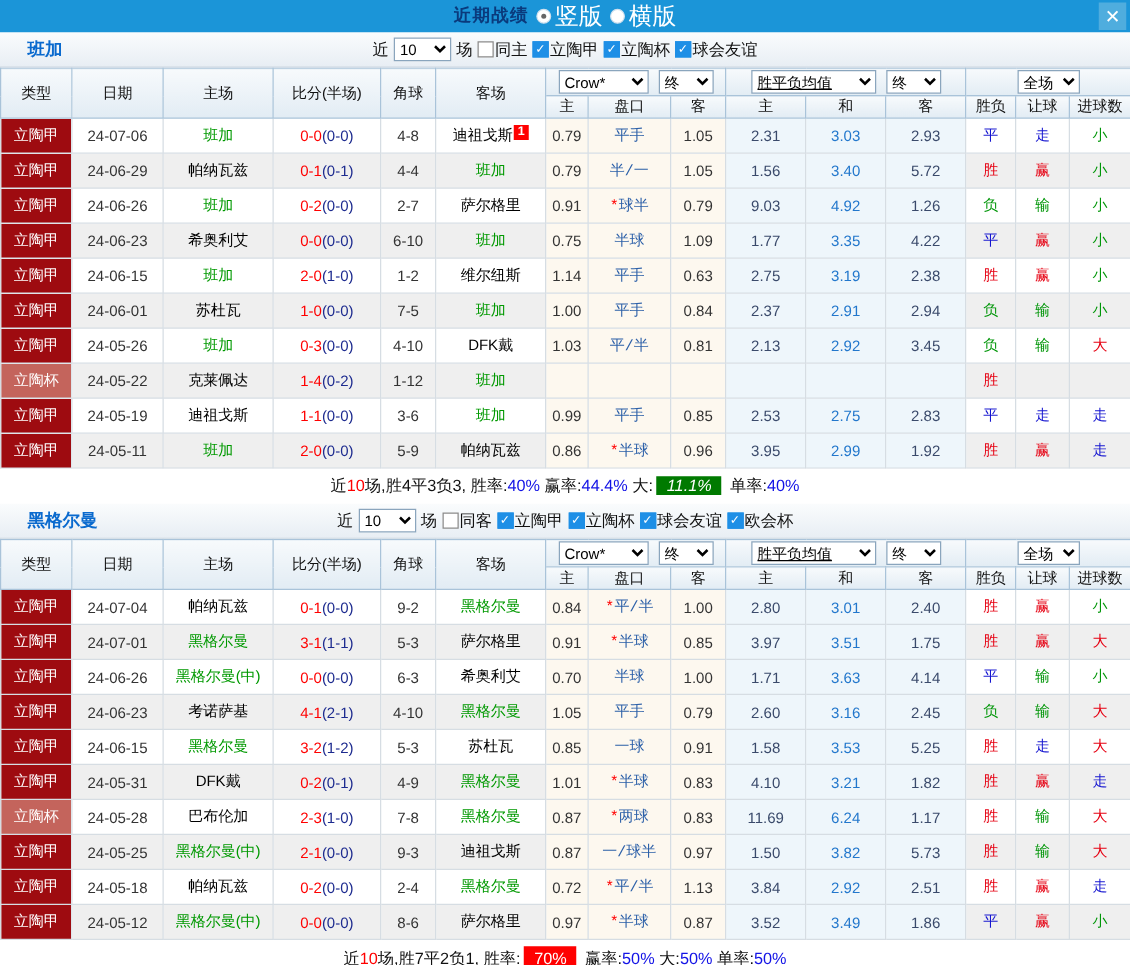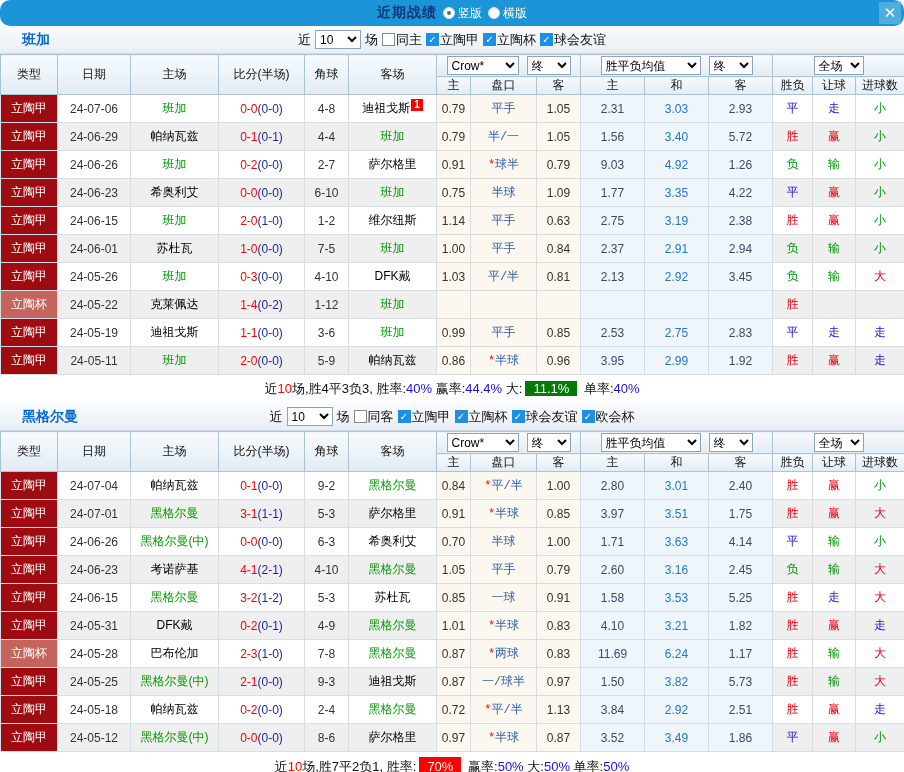--- a/index.html
+++ b/index.html
@@ -1,42 +1,42 @@
 <!DOCTYPE html>
 <html><head>
 <meta charset="utf-8">
 <style>
   html,body{margin:0;padding:0;background:#fff;}
   .window{width:904px;height:772px;font-family:"Liberation Sans","DejaVu Sans",sans-serif;font-size:12px;color:#222;background:#fff;overflow:hidden;position:relative;}
   
-  .titlebar{height:26px;background:#1b95d8;display:flex;align-items:center;justify-content:center;position:relative;border-radius:10px;}
+  .titlebar{height:26px;background:#1b95d8;display:flex;align-items:center;justify-content:center;position:relative;}
   .title-wrap{display:flex;align-items:center;gap:6px;}
   .title{color:#0a3a7c;font-weight:bold;font-size:14px;letter-spacing:1px;}
-  .radio-opt{display:flex;align-items:center;gap:3px;color:#fff;font-size:12px;cursor:pointer;}
+  .radio-opt{display:flex;align-items:center;gap:3px;color:#fff;font-size:19px;cursor:pointer;}
   .radio{width:12px;height:12px;border-radius:50%;background:#fff;border:1px solid #cfe0ee;position:relative;display:inline-block;box-sizing:border-box;}
   .radio.selected::after{content:"";position:absolute;left:3px;top:3px;right:3px;bottom:3px;border-radius:50%;background:#666;}
   .close-btn{position:absolute;right:3px;top:2px;width:22px;height:22px;background:#4fadde;color:#fff;font-weight:bold;font-size:15px;display:flex;align-items:center;justify-content:center;cursor:pointer;}
   
   .team-bar{height:28px;background:linear-gradient(#fafcfd,#e8eef4);border-bottom:1px solid #cfdae4;display:flex;align-items:center;position:relative;box-sizing:border-box;}
   .team-name{position:absolute;left:22px;color:#0a6ace;font-weight:bold;font-size:14px;}
   .filters{margin:0 auto;display:flex;align-items:center;gap:4px;font-size:13px;color:#111;}
   .sel{height:19px;font-size:12px;font-family:inherit;border:1px solid #8aa5bd;background:#fff;}
   .sel-matches{width:46px;}
   .chk{display:inline-flex;align-items:center;cursor:pointer;gap:1px;}
   .cbx{width:13px;height:13px;box-sizing:border-box;border:1px solid #8a8a8a;background:#fff;display:inline-flex;align-items:center;justify-content:center;}
   .cbx.checked{background:#1e8fe6;border-color:#1e8fe6;}
   .cbx.checked::after{content:"✓";color:#fff;font-size:10px;font-weight:bold;line-height:11px;}
   
   table{width:904px;table-layout:fixed;border-collapse:collapse;}
   thead th{background:linear-gradient(#f7fafc,#e2ecf4);border:1px solid #a9c3d9;font-weight:normal;font-size:12px;color:#111;padding:0;overflow:hidden;white-space:nowrap;}
   thead tr.hrow1 th{height:21px;}
   thead tr.hrow2 th{height:15px;}
   th.grp{vertical-align:middle;}
   .grp-inner{display:flex;align-items:center;justify-content:center;gap:8px;}
-  .sel-odds{width:72px;}.sel-final{width:44px;}.sel-avg{width:100px;}.sel-scope{width:50px;}
+  .sel-odds{width:72px;}.sel-final{width:44px;}.sel-avg{width:100px;text-decoration:underline;}.sel-scope{width:50px;}
   tbody td{border:1px solid #d6dde3;height:28px;box-sizing:border-box;text-align:center;font-size:12px;color:#333;padding:0;overflow:hidden;white-space:nowrap;background:#fff;}
   td.c-type{background:#9e0b10;color:#fff;}
   td.c-type.cup{background:#c4645c;}
   td.c-team{color:#000;}
   td.c-team.green{color:#009900;}
   .ft{color:#ff0000;}
   .ht{color:#1d2b8f;}
   td.c-odds{background:#fdf8ef;color:#333;}
   td.c-hcp{color:#2b5fa8;font-family:Liberation Mono, monospace;}
   .star{color:#ff0000;font-style:normal;}
@@ -45,21 +45,21 @@
   tr.alt td.c-plain,tr.alt td.c-team,tr.alt td.c-score,tr.alt td.c-res{background:#efefef;}
   .win{color:#e60012;}
   .draw{color:#1515d0;}
   .lose{color:#009608;}
   .badge{display:inline-block;background:#ff0000;color:#fff;font-size:10px;line-height:12px;height:12px;padding:0 3px;margin-left:1px;transform:translateY(-4px);font-weight:bold;}
   
   .summary{text-align:center;line-height:28px;height:28px;font-size:13px;color:#111;background:#fff;}
   .summary.last{height:30px;line-height:30px;}
   .sum.red{color:#ff0000;}
   .sum.blue{color:#1313e6;}
-  .sum.box-green{background:#007a00;color:#fff;padding:0 8px;margin:0 3px;}
+  .sum.box-green{background:#007a00;color:#fff;padding:0 8px;margin:0 3px;font-style:italic;}
   .sum.box-red{background:#ff0000;color:#fff;padding:2px 8px;margin:0 3px;}
 </style>
 </head>
 <body>
 
 <div class="window">
 
   <div class="titlebar">
     <div class="title-wrap">
       <span class="title">近期战绩</span>

